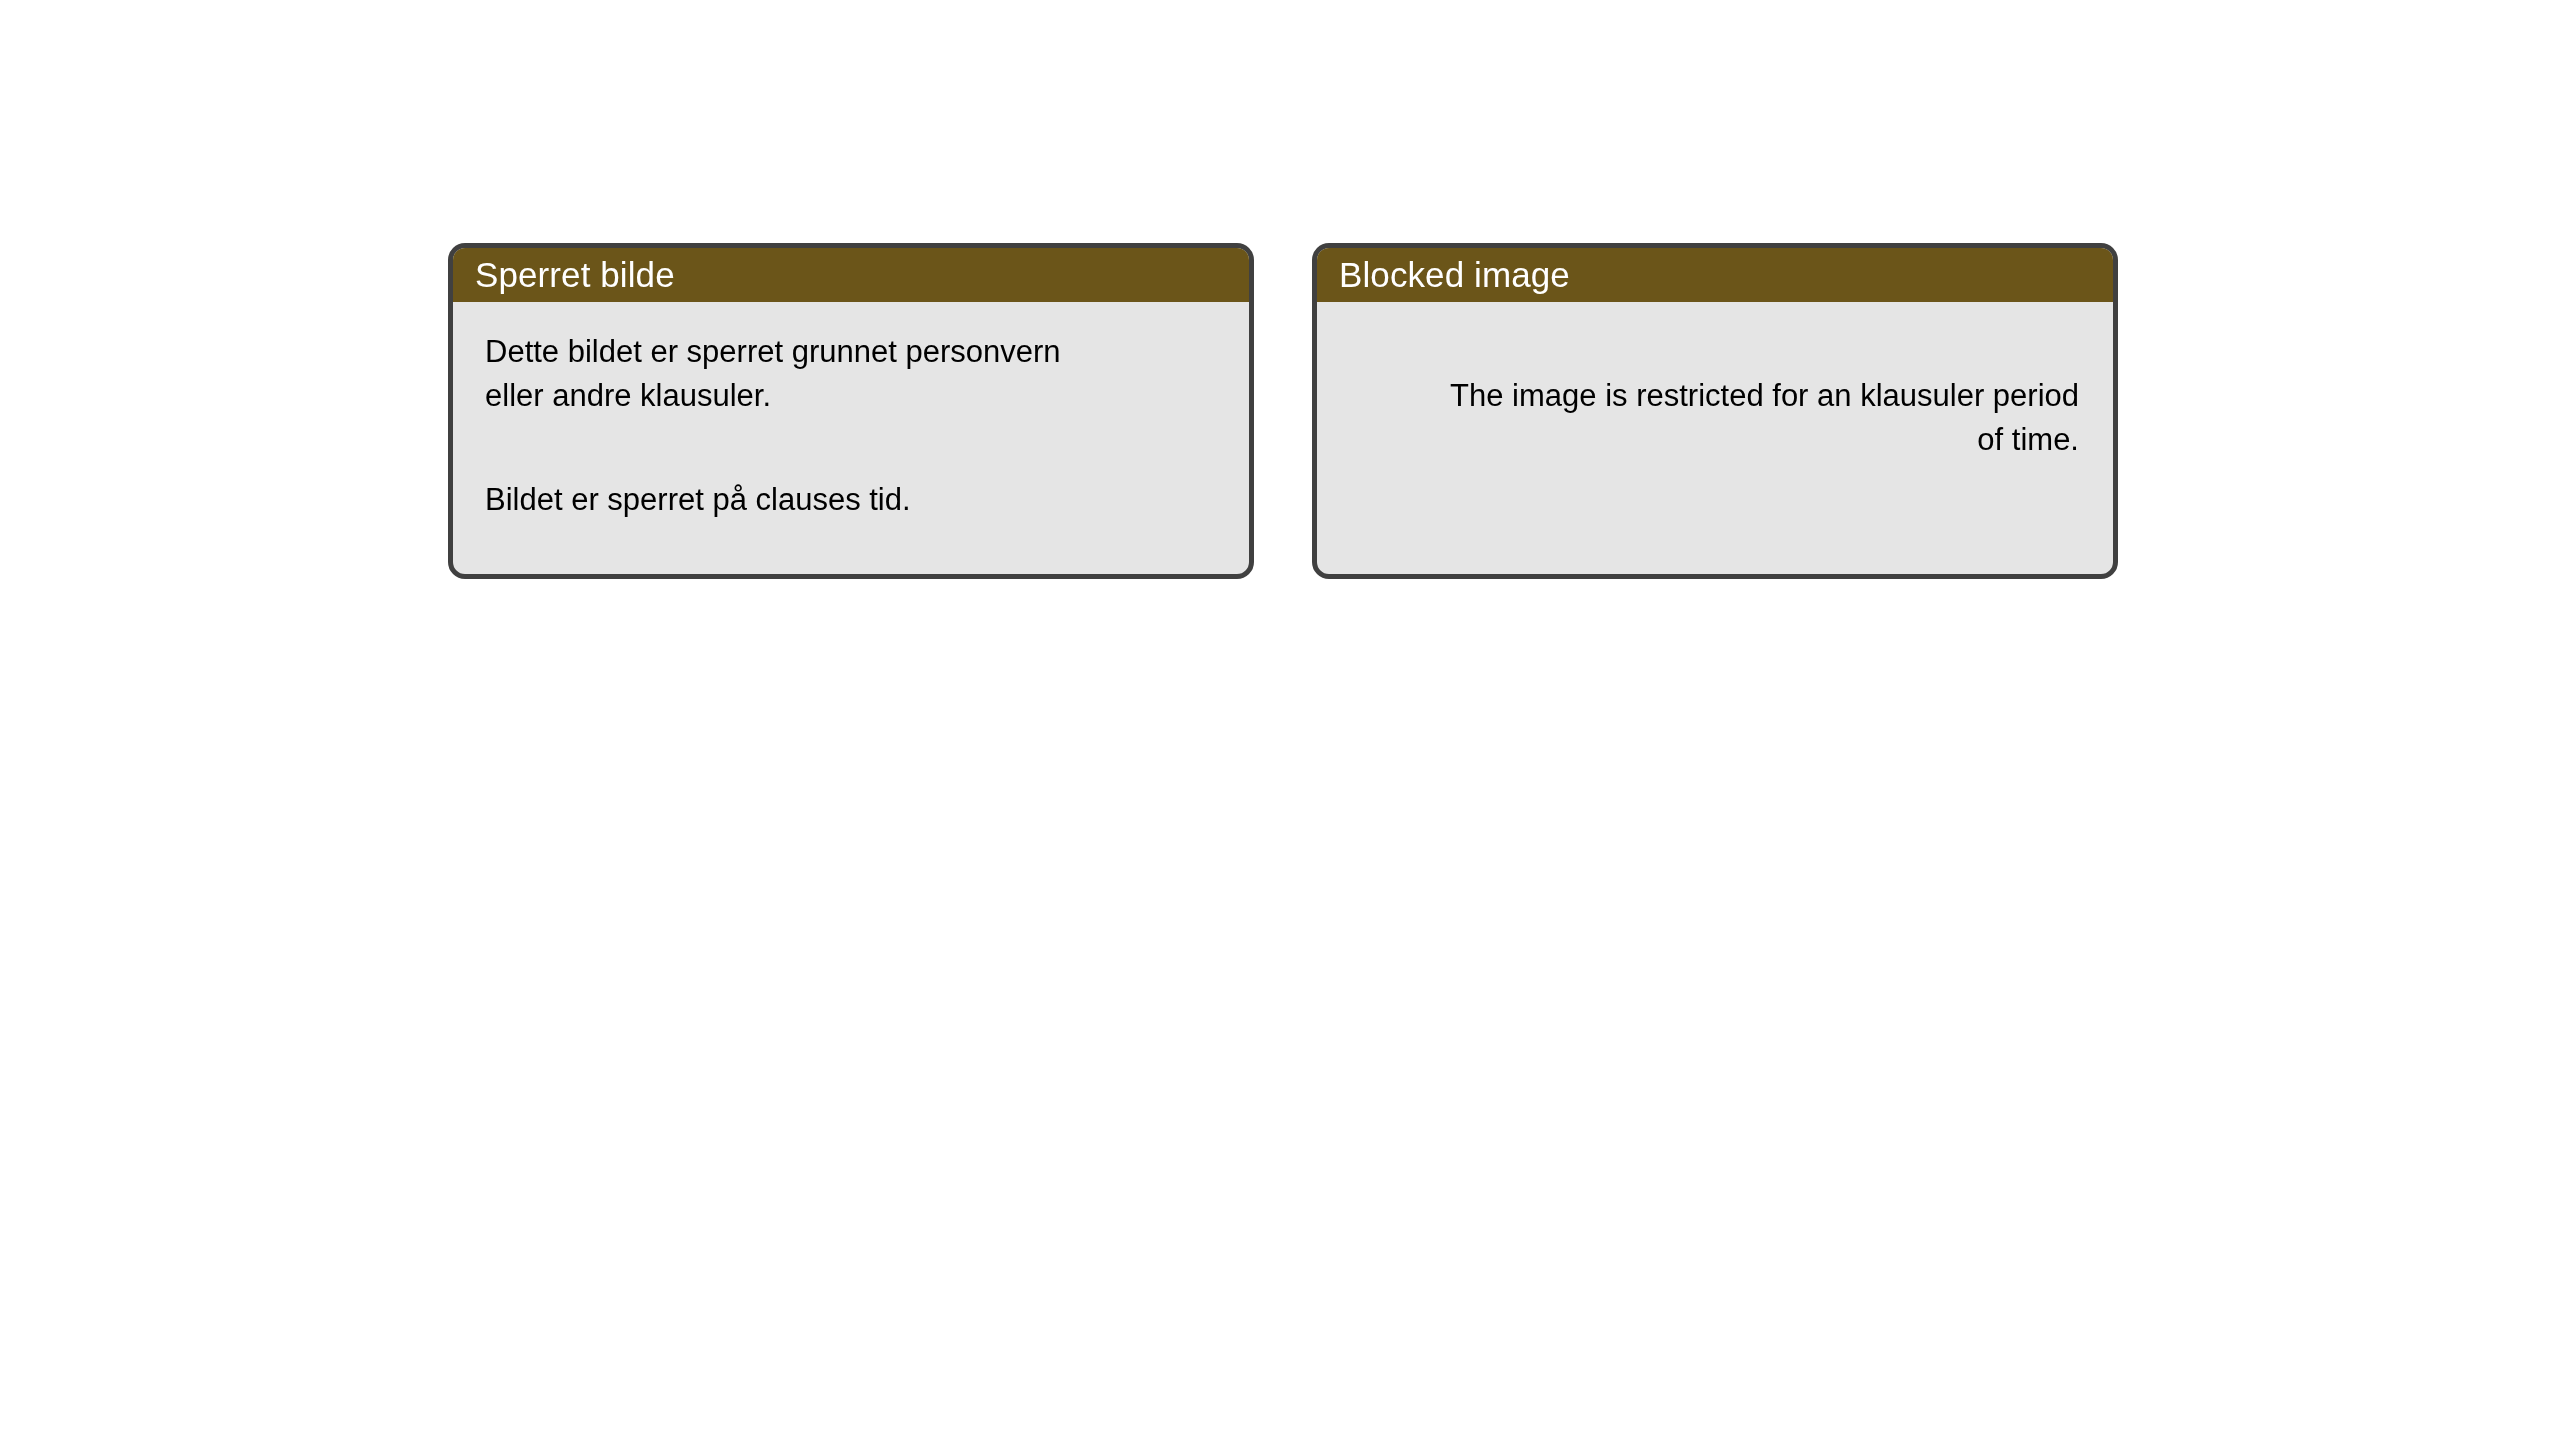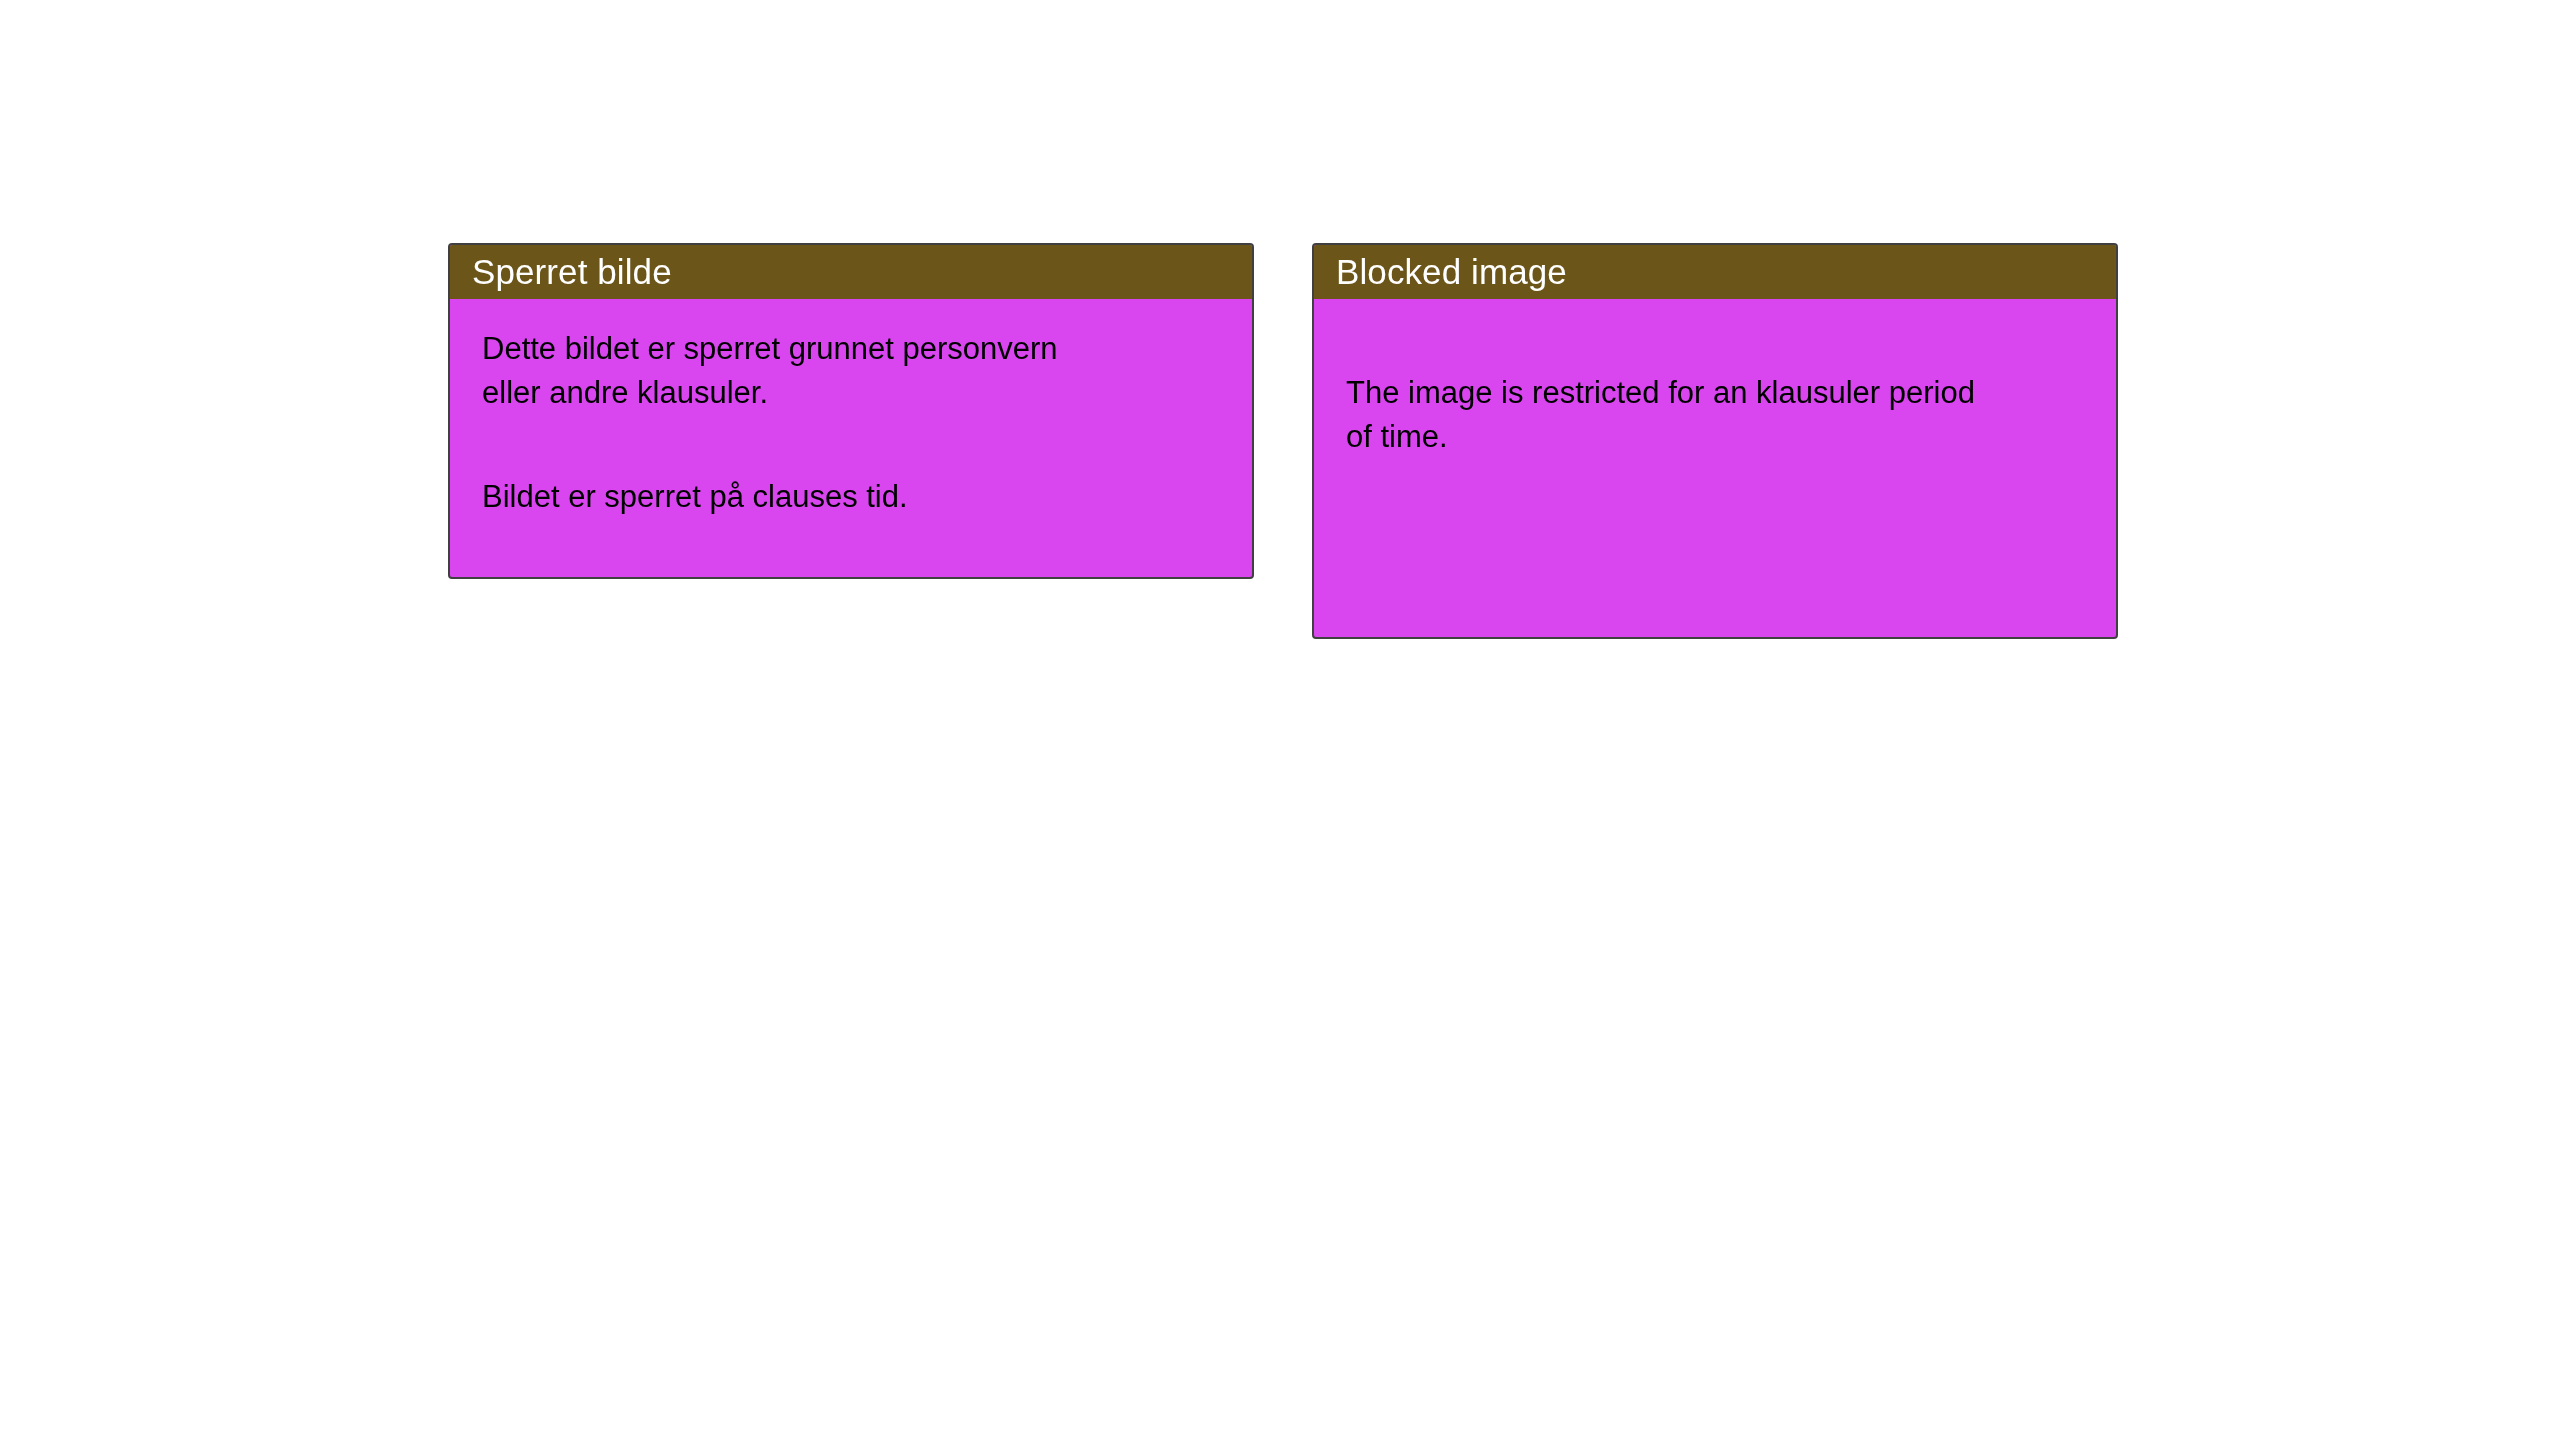--- a/index.html
+++ b/index.html
@@ -18,38 +18,39 @@
   #stage {
     position: relative;
     width: 2560px;
     height: 1440px;
     background: #ffffff;
   }
 
   .notice-card {
     position: absolute;
     box-sizing: border-box;
-    background: #d946ef;
-    border: 2px solid #404040;
-    border-radius: 4px;
+    background: #e5e5e5;
+    border: 5px solid #404040;
+    border-radius: 17px;
     overflow: hidden;
   }
 
   .card-no {
     left: 448px;
     top: 243px;
     width: 806px;
     height: 336px;
   }
 
   .card-en {
     left: 1312px;
     top: 243px;
     width: 806px;
-    height: 396px;
+    height: 336px;
+    text-align: right;
   }
 
   .card-header {
     height: 54px;
     background: #6b5519;
     display: flex;
     align-items: center;
     padding: 0 0 0 22px;
     box-sizing: border-box;
   }

